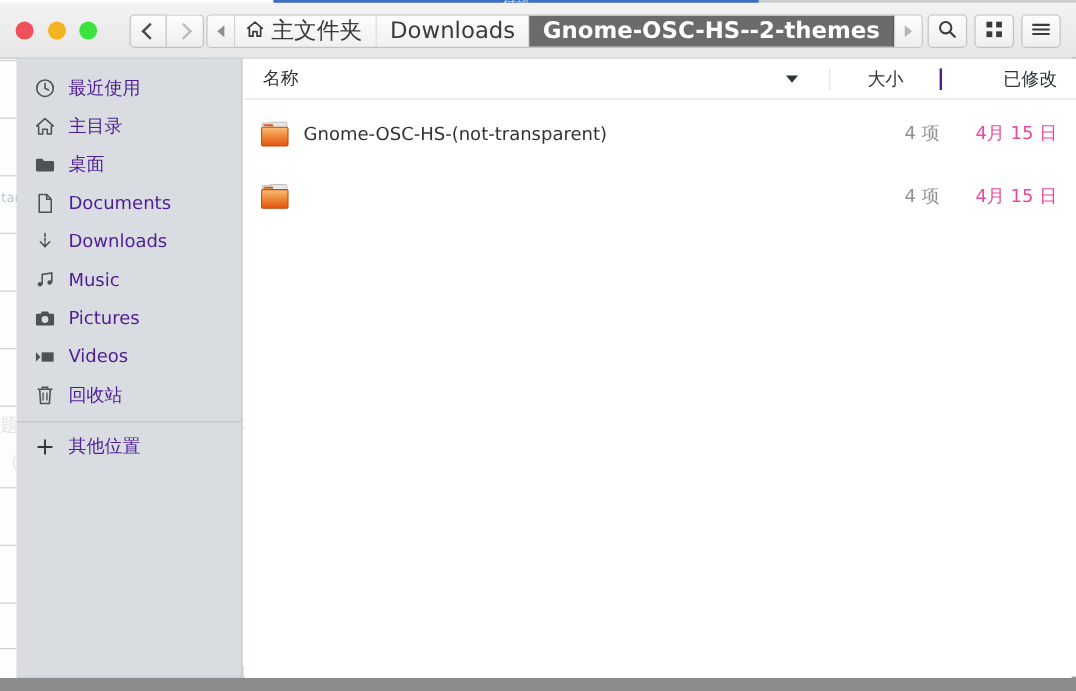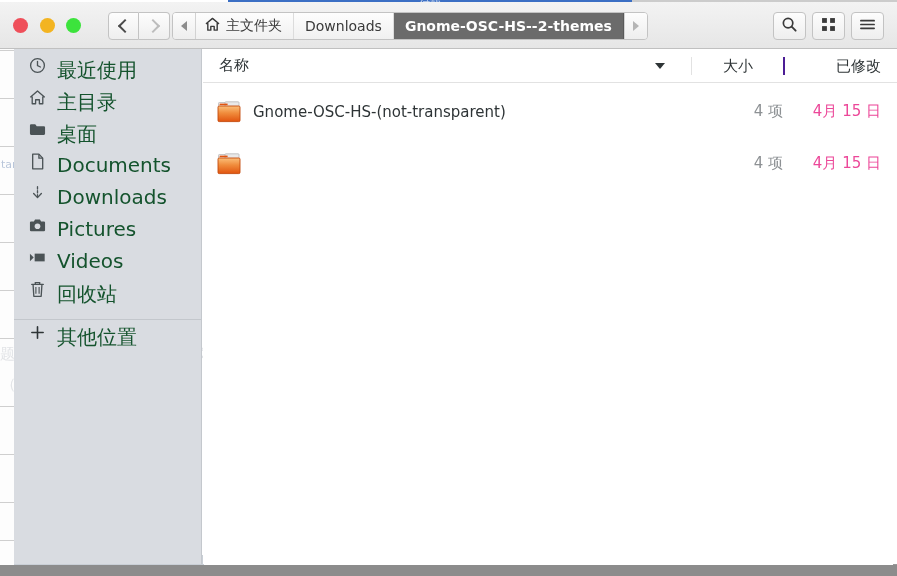--- a/index.html
+++ b/index.html
@@ -151,21 +151,21 @@
   }
   .tri-r {
     width: 0; height: 0;
     border-top: 5px solid transparent;
     border-bottom: 5px solid transparent;
     border-left: 6px solid #b5b5b5;
   }
   .crumb {
     display: flex; align-items: center;
     padding: 0 11px;
-    font-size: 14px;
+    font-size: 19px;
     color: #3a3a3a;
     white-space: nowrap;
     border-right: 1px solid #dcdcdc;
   }
   .crumb.home { padding-left: 9px; gap: 6px; }
   .crumb.active {
     background: #6b6b6b;
     color: #ffffff;
     font-weight: bold;
     border-right: 1px solid #5a5a5a;
@@ -193,25 +193,25 @@
   #sidebar {
     position: absolute; left: 14px; top: 0;
     width: 188px; height: 515px;
     background: #d9dce1;
     border-right: 1px solid #c4c8cd;
     box-sizing: border-box;
     padding-top: 8px;
   }
   .side-item {
     height: 32px;
-    display: flex; align-items: flex-start;
+    display: flex; align-items: center;
     padding-left: 15px;
     gap: 11px;
-    color: #14532d;
-    font-size: 20px;
+    color: #4c1d95;
+    font-size: 15px;
   }
   .side-icon {
     width: 17px; height: 17px;
     display: flex; align-items: center; justify-content: center;
     flex: 0 0 17px;
   }
   .side-sep {
     height: 1px; background: #c3c7cc;
     margin: 6px 0 4px 0;
   }
@@ -447,20 +447,30 @@
       <div class="side-item">
         <span class="side-icon">
           <svg width="15" height="17" viewBox="0 0 15 18">
             <line x1="7.5" y1="1.8" x2="7.5" y2="12.2" stroke="#4b5356" stroke-width="1.4" stroke-linecap="round" stroke-dasharray="2.4 1.8"></line>
             <path d="M3.4 9 L7.5 13.4 L11.6 9" fill="none" stroke="#4b5356" stroke-width="1.4" stroke-linecap="round" stroke-linejoin="round"></path>
           </svg>
         </span>
         <span>Downloads</span>
       </div>
 
+      <div class="side-item">
+        <span class="side-icon">
+          <svg width="17" height="17" viewBox="0 0 18 18">
+            <path d="M6.5 12.5 L6.5 4 L15 2.6 L15 11" fill="none" stroke="#4b5356" stroke-width="1.4"></path>
+            <circle cx="4.6" cy="12.6" r="2" fill="#4b5356"></circle>
+            <circle cx="13.1" cy="11.1" r="2" fill="#4b5356"></circle>
+          </svg>
+        </span>
+        <span>Music</span>
+      </div>
 
       <div class="side-item">
         <span class="side-icon">
           <svg width="17" height="15" viewBox="0 0 18 15">
             <path d="M1 4.4 A1.2 1.2 0 0 1 2.2 3.2 L5.2 3.2 L6.4 1.2 L11.6 1.2 L12.8 3.2 L15.8 3.2 A1.2 1.2 0 0 1 17 4.4 L17 12.4 A1.2 1.2 0 0 1 15.8 13.6 L2.2 13.6 A1.2 1.2 0 0 1 1 12.4 Z" fill="#4b5356"></path>
             <circle cx="9" cy="8.3" r="3" fill="#d9dce1"></circle>
           </svg>
         </span>
         <span>Pictures</span>
       </div>

